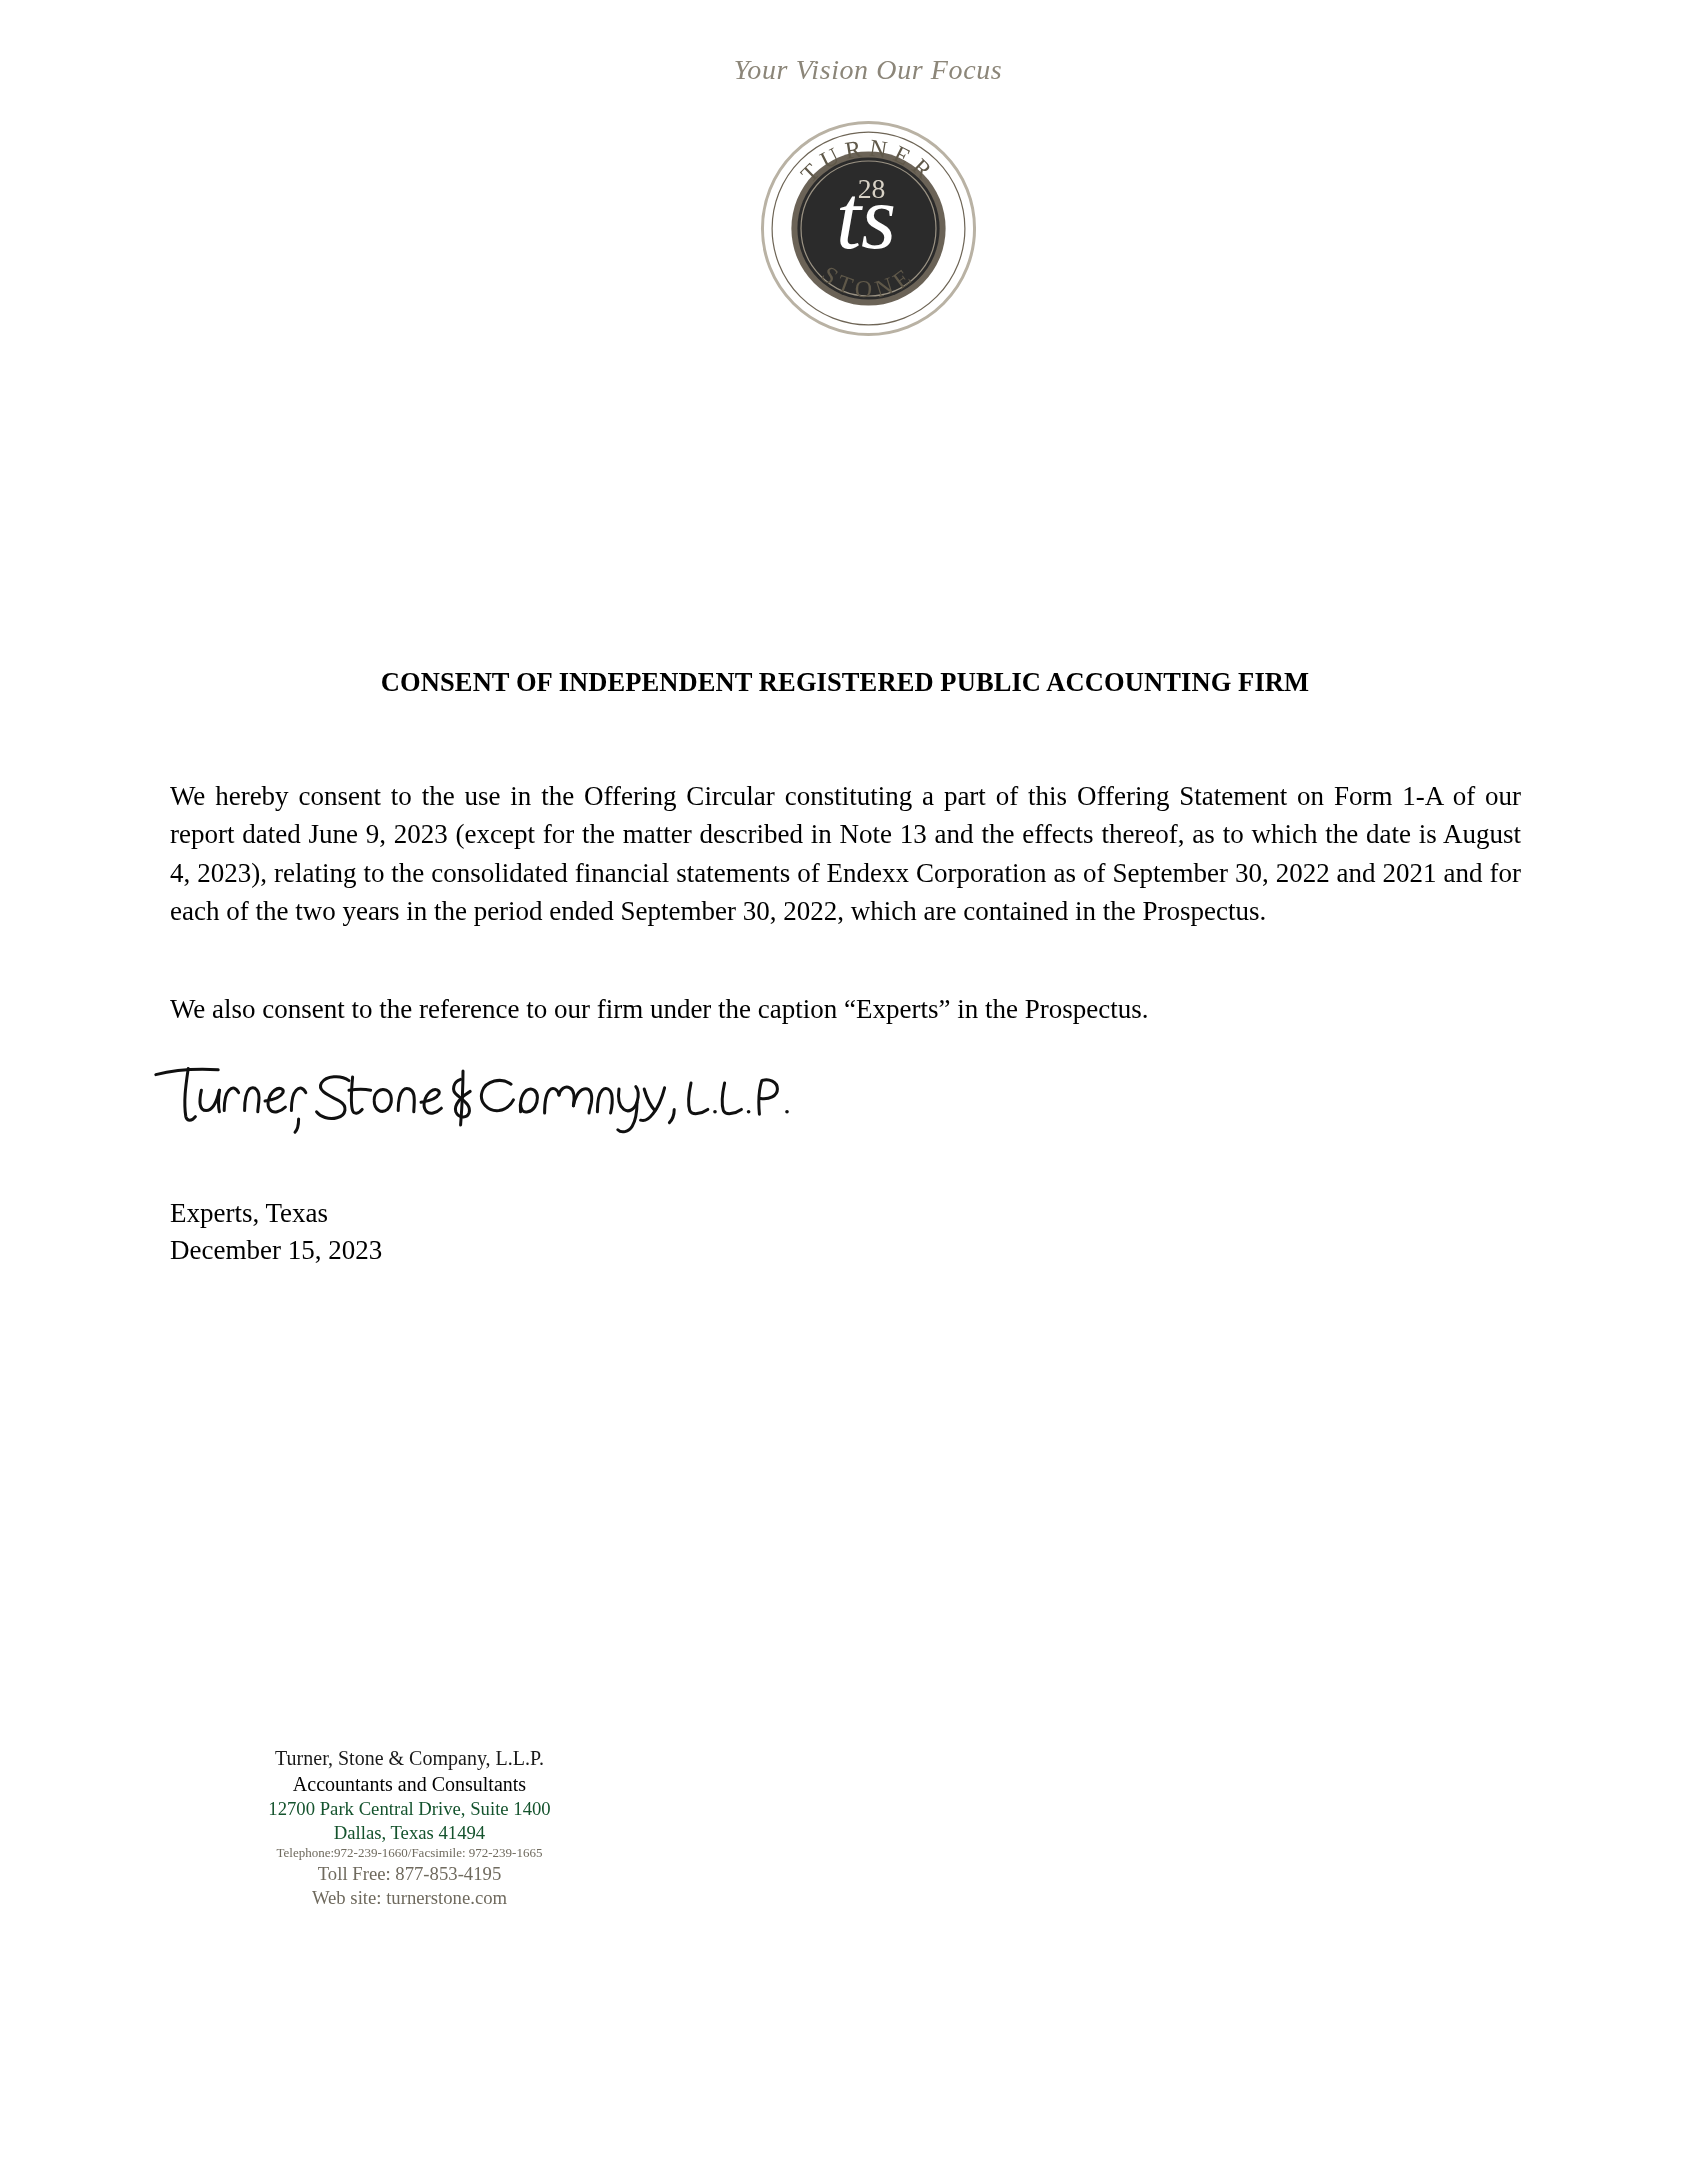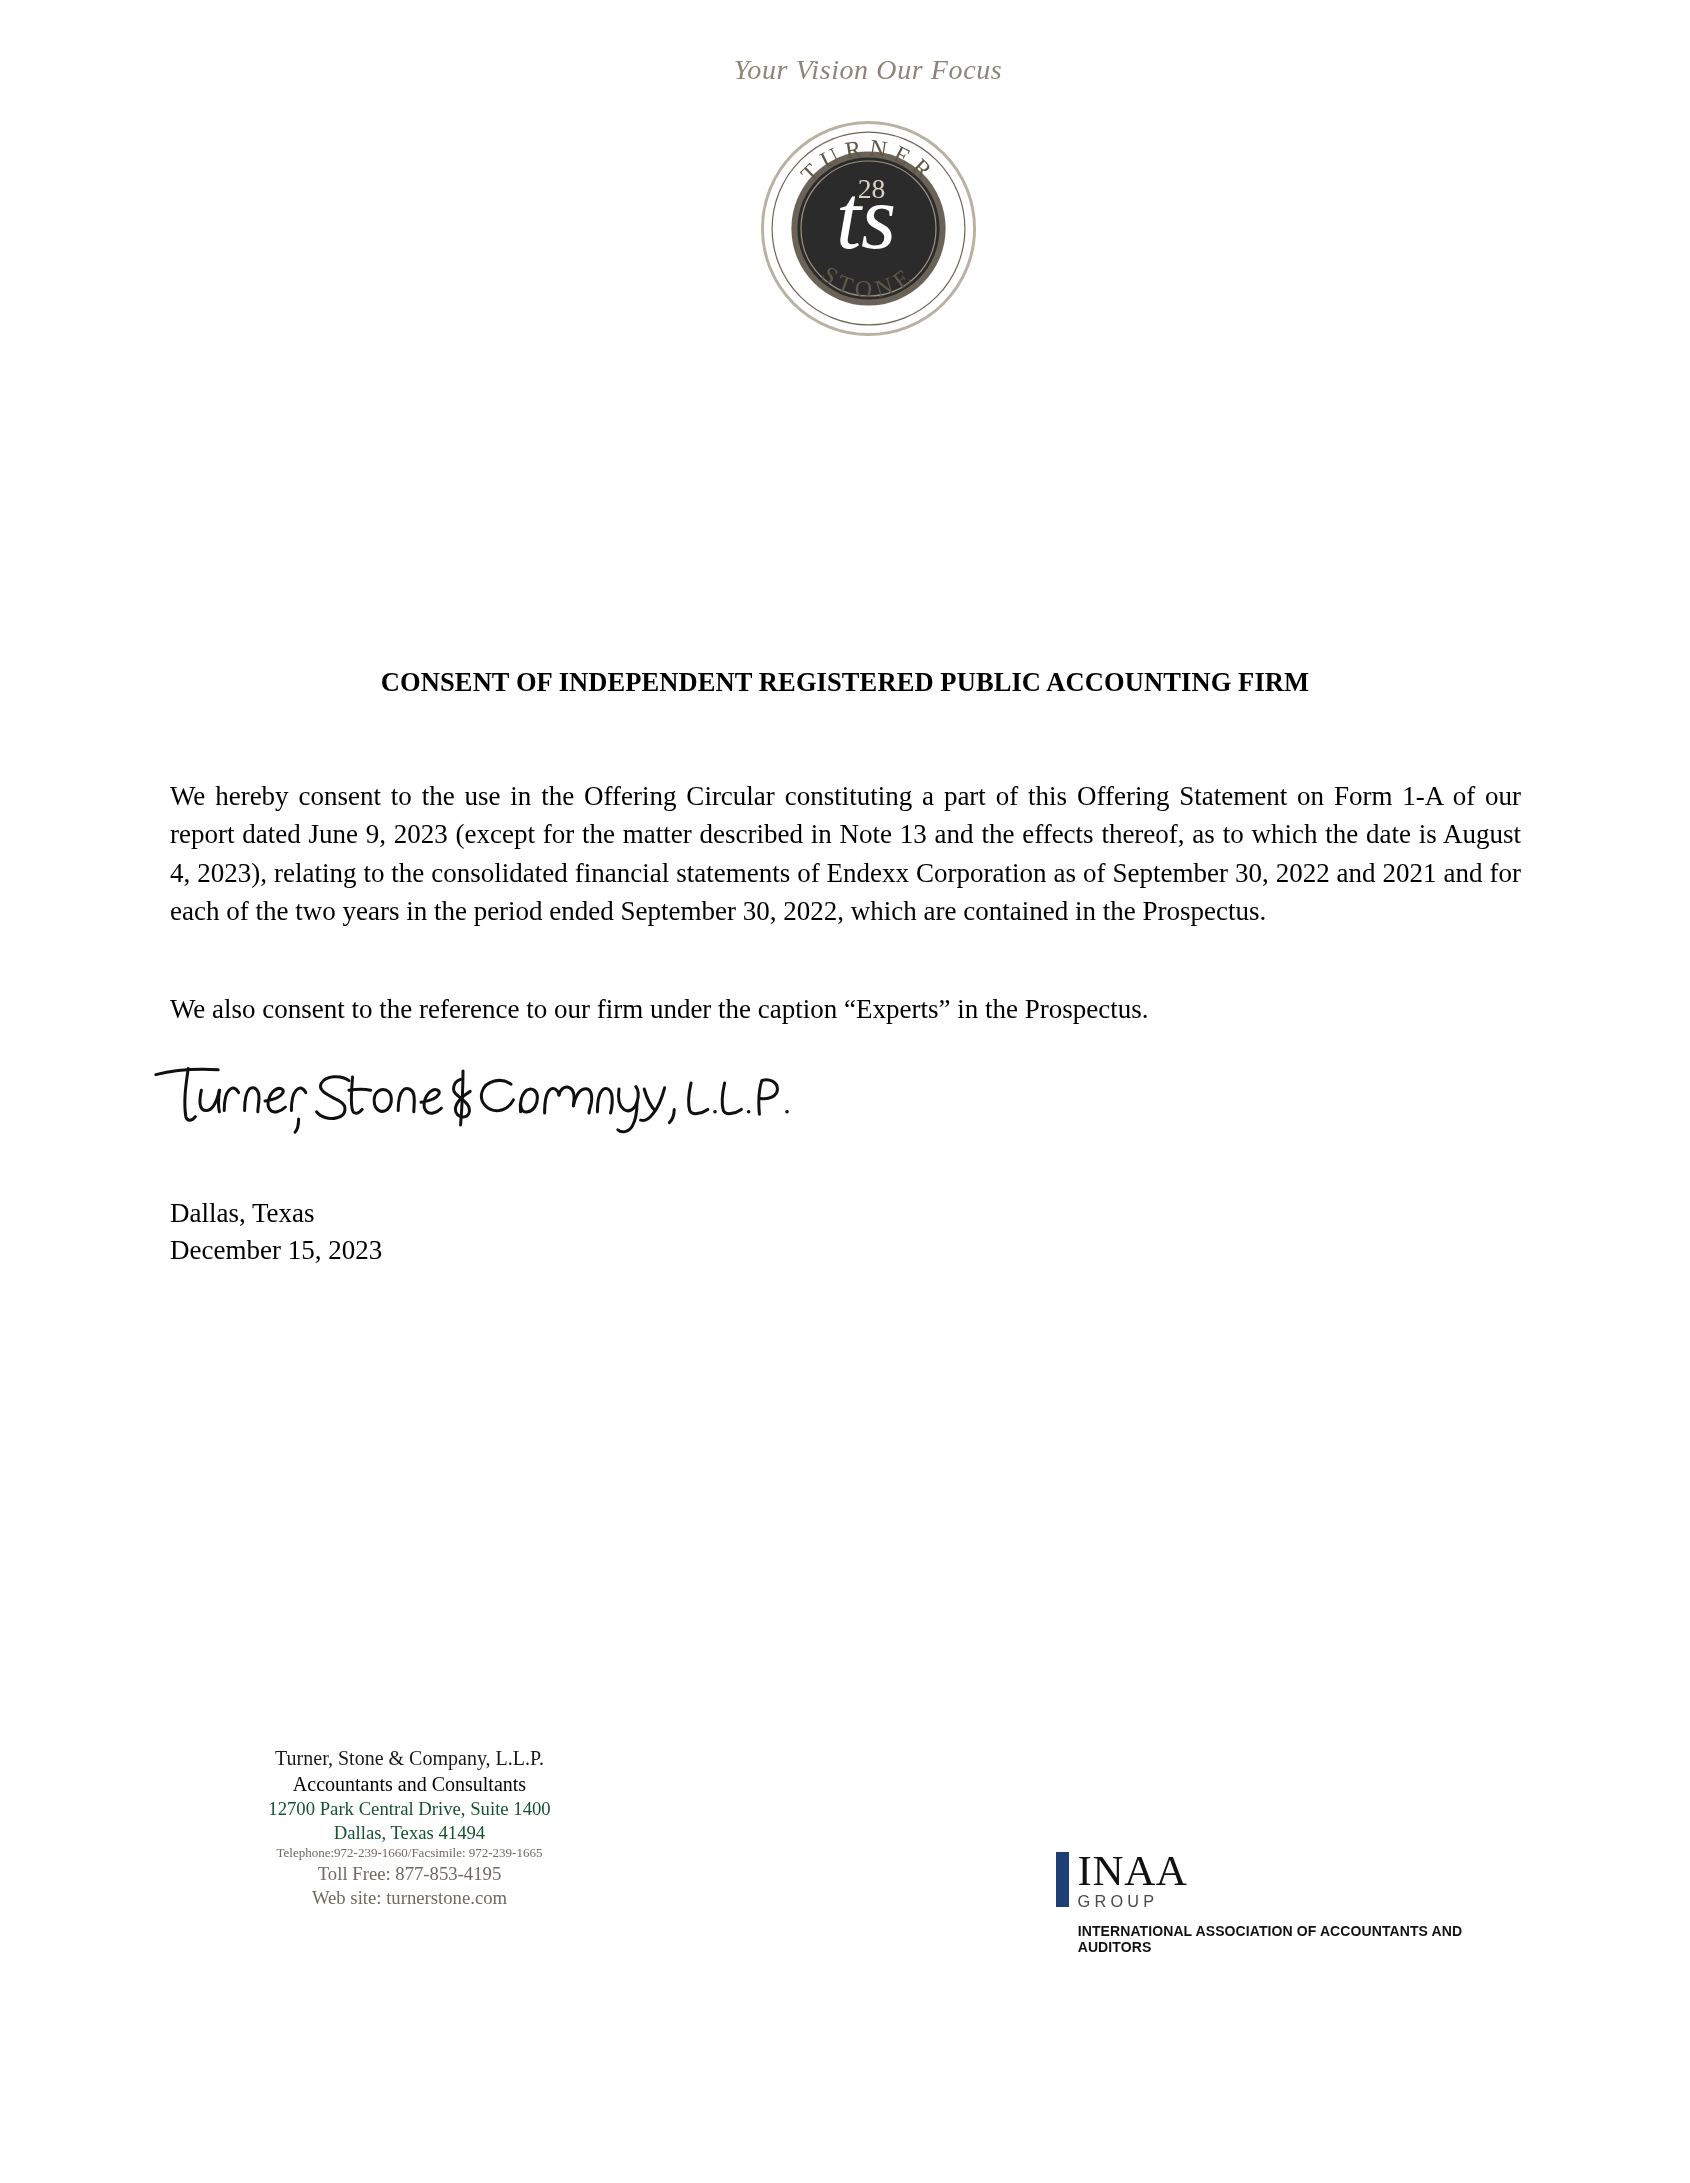--- a/index.html
+++ b/index.html
@@ -245,39 +245,29 @@
         <circle cx="940" cy="88" r="3" fill="#101010" stroke="none"></circle>
         <path d="M956,40 C952,58 950,74 954,86 C958,94 972,92 984,84"></path>
         <circle cx="996" cy="88" r="3" fill="#101010" stroke="none"></circle>
         <path d="M1014,92 C1012,70 1014,48 1018,36 C1030,32 1044,38 1044,50 C1044,62 1030,68 1016,66"></path>
         <circle cx="1060" cy="88" r="3" fill="#101010" stroke="none"></circle>
       </g>
     </svg>
   </div>
 
   <div class="signoff">
-    <div>Dallas, Texas</div>
+    <div>Experts, Texas</div>
     <div>December 15, 2023</div>
   </div>
 
   <div class="footer-left">
     <div class="footer-firm">Turner, Stone &amp; Company, L.L.P.</div>
     <div class="footer-sub">Accountants and Consultants</div>
     <div class="footer-addr">12700 Park Central Drive, Suite 1400</div>
     <div class="footer-addr">Dallas, Texas 41494</div>
     <div class="footer-phone">Telephone:972-239-1660/Facsimile: 972-239-1665</div>
     <div class="footer-toll">Toll Free: 877-853-4195</div>
     <div class="footer-web">Web site: turnerstone.com</div>
   </div>
 
-  <div class="inaa">
-    <div class="inaa-row">
-      <div class="inaa-bar"></div>
-      <div>
-        <div class="inaa-name">INAA</div>
-        <div class="inaa-group">GROUP</div>
-      </div>
-    </div>
-    <div class="inaa-tag">INTERNATIONAL ASSOCIATION OF ACCOUNTANTS AND AUDITORS</div>
-  </div>
 
 </div>
 
 
 </body></html>

